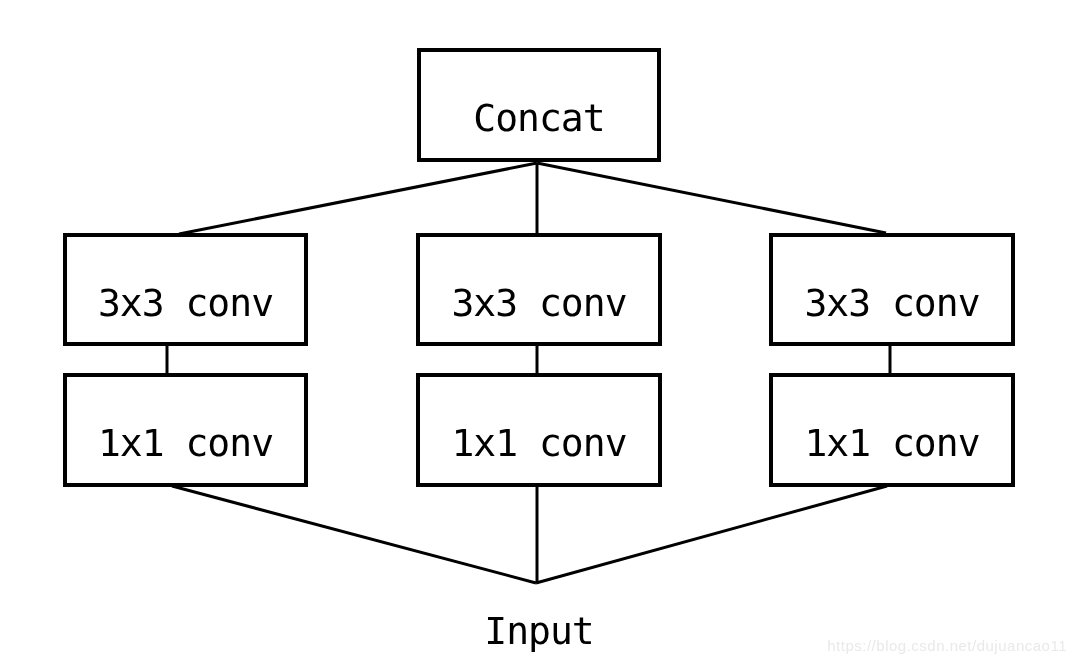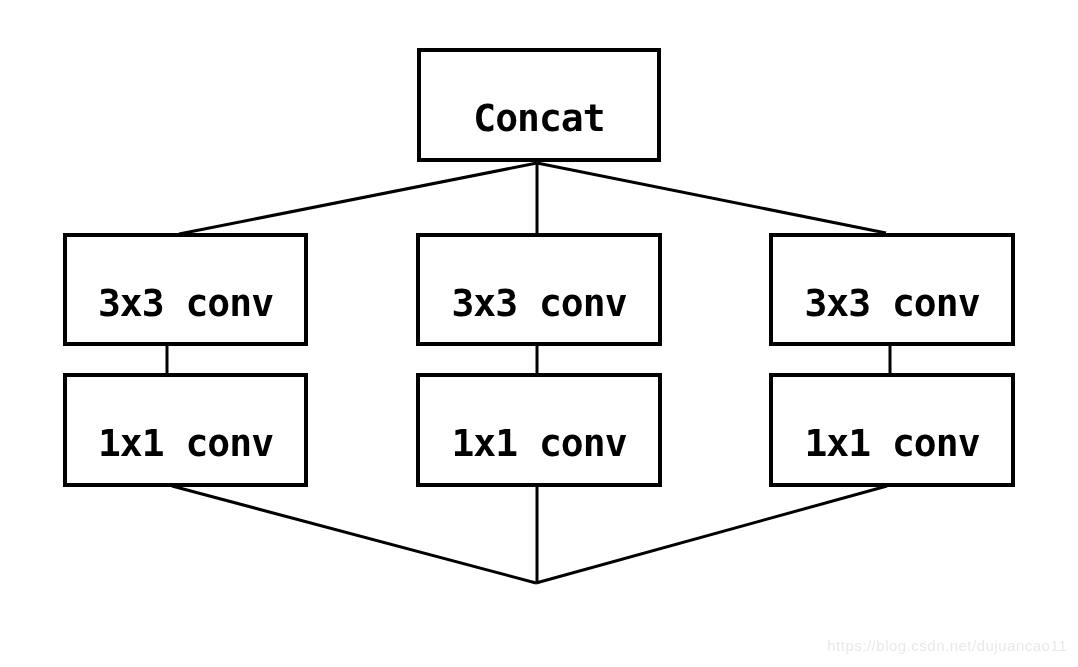--- a/index.html
+++ b/index.html
@@ -31,21 +31,21 @@
     box-sizing: border-box;
     border: 4px solid #000000;
     background: #ffffff;
     display: flex;
     align-items: center;
     justify-content: center;
   }
   .node span,
   .free-label {
     font-family: "DejaVu Sans Mono", monospace;
-    font-weight: bold;
+    font-weight: normal;
     font-size: 38px;
     letter-spacing: -1px;
     color: #000000;
     white-space: pre;
     margin-top: 26px;
   }
   .free-label {
     position: absolute;
     text-align: center;
   }
@@ -107,16 +107,17 @@
   <div class="node node-conv1-l">
     <span>1x1 conv</span>
   </div>
   <div class="node node-conv1-m">
     <span>1x1 conv</span>
   </div>
   <div class="node node-conv1-r">
     <span>1x1 conv</span>
   </div>
 
+  <div class="free-label input-label">Input</div>
 
   <div class="watermark">https://blog.csdn.net/dujuancao11</div>
 
 </div>
 
 </body></html>

